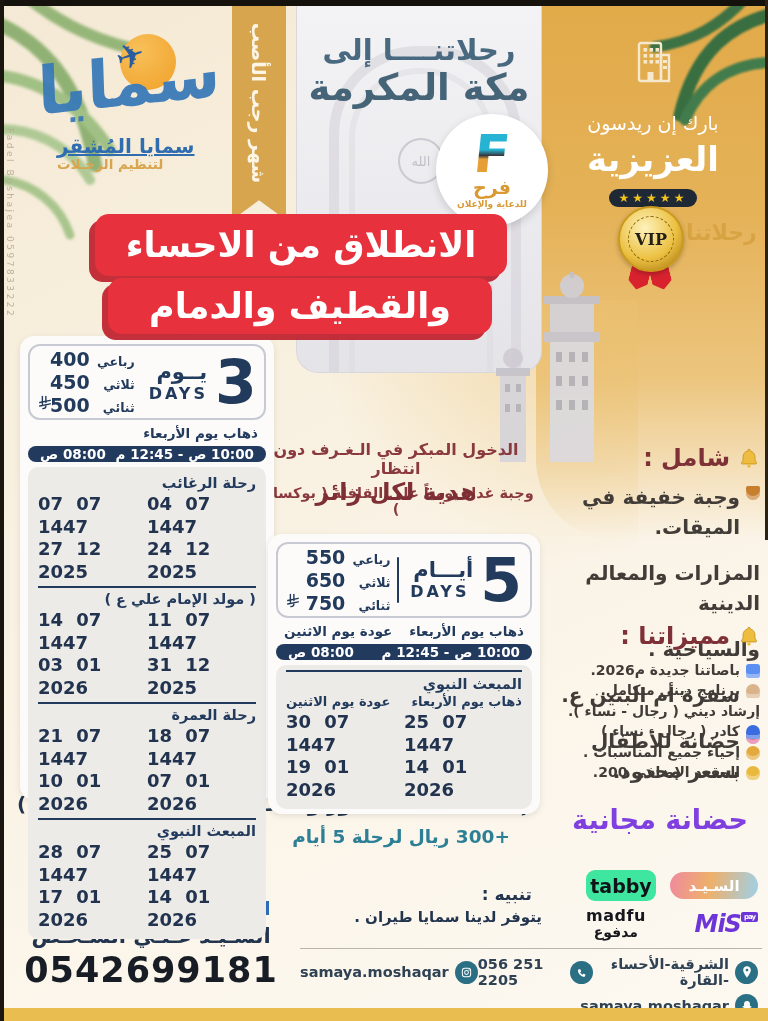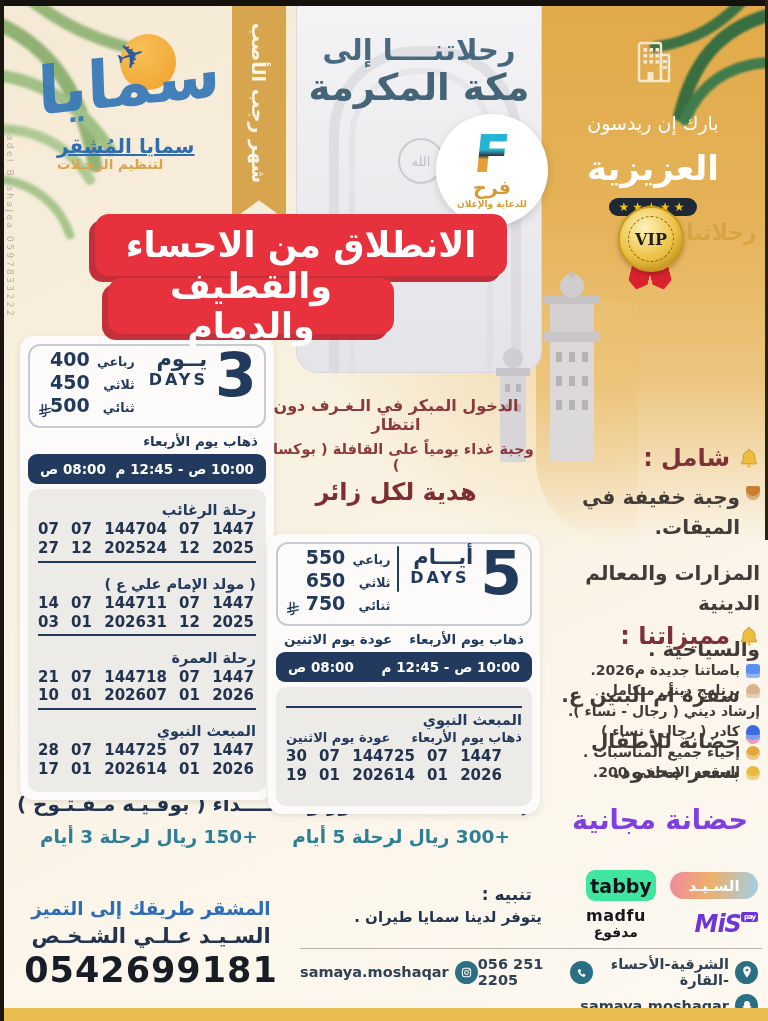--- a/index.html
+++ b/index.html
@@ -62,76 +62,76 @@
     justify-content:center;z-index:5;}
   .f-letter{font-size:52px;font-weight:bold;line-height:.9;transform:skewX(-6deg);
     background:linear-gradient(180deg,#27b4d4 40%,#34383f 52%,#e59f35 60%);
     -webkit-background-clip:text;background-clip:text;color:transparent;}
   .f-name{color:#d99a33;font-weight:bold;font-size:19px;line-height:1;}
   .f-sub{color:#d99a33;font-weight:bold;font-size:9px;margin-top:2px;}
 
   
   .hotel-wrap{right:0;top:40px;width:230px;text-align:center;color:#fff;}
   .hotel-name{font-size:19px;margin-top:24px;}
-  .hotel-branch{font-size:34px;font-weight:bold;margin-top:14px;}
+  .hotel-branch{font-size:34px;font-weight:bold;margin-top:5px;}
   .stars-pill{display:inline-block;margin-top:10px;background:#1f2835;border-radius:10px;
     padding:2px 10px;color:#f2c41d;font-size:12px;letter-spacing:3px;}
   .vip-medal{left:618px;top:206px;width:62px;height:62px;border-radius:50%;z-index:3;
     background:radial-gradient(circle at 40% 32%,#fdf2bc,#ecc143 55%,#a8770e 95%);
     border:2px solid #c9991c;display:flex;align-items:center;justify-content:center;
     box-shadow:0 2px 5px rgba(0,0,0,.25);}
   .vip-inner{width:44px;height:44px;border-radius:50%;border:1.5px dashed #8a6208;
     display:flex;align-items:center;justify-content:center;
     font-family:"DejaVu Serif",serif;font-weight:bold;font-size:16px;color:#221f14;}
   .vip-rib{width:20px;height:32px;background:#d8232f;top:258px;z-index:2;
     clip-path:polygon(0 0,100% 0,100% 76%,50% 100%,0 76%);}
   .trips-label{left:686px;top:220px;color:#d7a343;font-weight:bold;font-size:22px;}
 
   
   .red-box{background:#e7313c;border-radius:14px;color:#fff;font-weight:bold;text-align:center;
     box-shadow:-6px 6px 0 rgba(190,27,40,.9);display:flex;align-items:center;justify-content:center;z-index:6;}
   .red1{left:95px;top:214px;width:412px;height:62px;font-size:35px;}
-  .red2{left:108px;top:278px;width:286px;height:56px;font-size:35px;}
+  .red2{left:108px;top:278px;width:384px;height:56px;font-size:35px;}
 
   
   .pkg-card{background:#fcfbf9;border-radius:14px;box-shadow:0 2px 6px rgba(0,0,0,.10);
     display:flex;flex-direction:column;padding:8px;gap:5px;z-index:4;}
   .card3{left:20px;top:336px;width:238px;height:448px;}
   .card5{left:268px;top:534px;width:256px;height:264px;}
   .hdrbox{position:relative;border:2px solid #c7cad2;border-radius:12px;height:76px;
-    display:flex;align-items:flex-start;gap:7px;padding:2px 8px 2px 6px;}
+    display:flex;align-items:center;gap:7px;padding:2px 8px 2px 6px;}
   .big-num{font-size:60px;font-weight:bold;color:#223a5c;line-height:.9;}
   .unit-col{text-align:center;color:#223a5c;font-weight:bold;}
   .unit-ar{font-size:21px;line-height:1.05;margin-left:7px;}
   .unit-en{font-size:16px;letter-spacing:3px;}
   .vdiv{width:2px;height:46px;background:#223a5c;border-radius:1px;}
   .prices{flex:1;display:flex;flex-direction:column;gap:1px;padding-left:14px;}
   .price-row{display:flex;justify-content:flex-end;align-items:baseline;gap:7px;color:#223a5c;}
   .price-num{font-size:19px;font-weight:bold;}
   .price-tier{font-size:12.5px;font-weight:bold;width:38px;text-align:right;}
   .riyal{position:absolute;left:8px;bottom:8px;}
   .gorow{display:flex;justify-content:space-between;padding:0 8px;color:#223a5c;
     font-weight:bold;font-size:13.5px;}
   .navybar{background:#223a5e;border-radius:9px;height:30px;display:flex;align-items:center;
     justify-content:space-between;padding:0 12px;color:#fff;font-weight:bold;font-size:13.5px;}
   .datepanel{flex:1;background:#edebe7;border-radius:10px;padding:5px 10px;display:flex;
     flex-direction:column;justify-content:space-around;}
   .sect{padding:3px 0;}
   .sect-line{border-bottom:2px solid #223a5c;}
   .sect-title{text-align:right;color:#223a5c;font-weight:bold;font-size:14.5px;margin-bottom:2px;}
   .dates{display:flex;justify-content:flex-start;color:#21334e;font-weight:bold;
-    font-size:15px;line-height:1.25;}
+    font-size:18px;line-height:1.25;}
   .dates .col{text-align:left;word-spacing:7px;}
   .lblrow{display:flex;justify-content:space-between;color:#223a5c;font-weight:bold;
     font-size:13px;margin:2px 0;}
   .topline{border-top:2px solid #223a5c;padding-top:4px;}
 
   
   .notes{left:258px;top:396px;width:276px;text-align:center;color:#8a3a3e;font-weight:bold;}
-  .note1{font-size:16px;}
+  .note1{font-size:16px;margin-top:44px;}
   .note2{font-size:14.5px;margin-top:7px;}
   .gift{left:258px;top:478px;width:276px;text-align:center;color:#7d2f35;
     font-weight:bold;font-size:24px;}
 
   
   .sec-head{display:flex;direction:rtl;align-items:center;gap:8px;font-weight:bold;
     font-size:24px;color:#7e3136;}
   .list{display:flex;flex-direction:column;direction:rtl;text-align:right;color:#413c38;
     font-weight:bold;}
   .inc-list{gap:16px;font-size:20px;line-height:1.5;}

